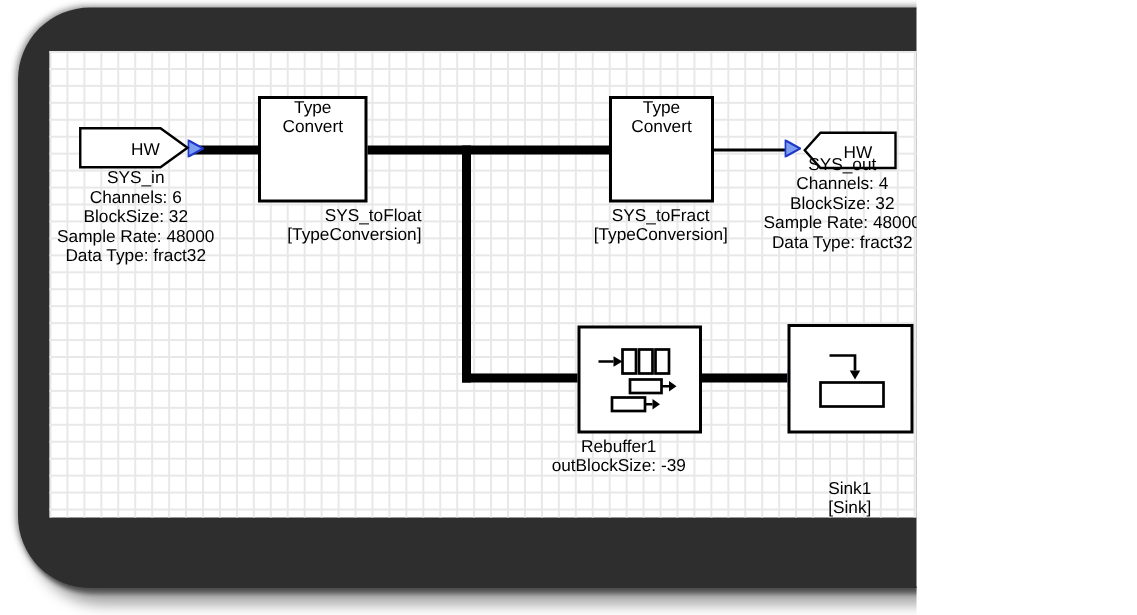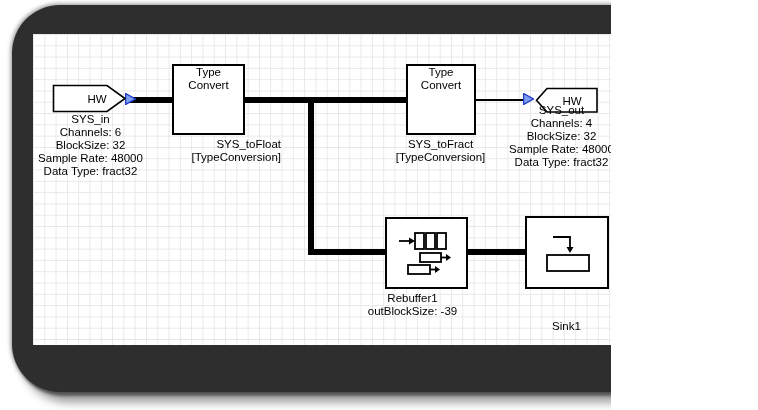--- a/index.html
+++ b/index.html
@@ -159,15 +159,16 @@
     <div>Data Type: fract32</div>
   </div>
 
   <div class="label" style="left:340px; top:292px; width:145px;">
     <div>Rebuffer1</div>
     <div>outBlockSize: -39</div>
   </div>
 
   <div class="label" style="left:494px; top:292px; width:145px;margin-top:28px;">
     <div>Sink1</div>
+    <div>[Sink]</div>
   </div>
 
 </div>
 
 </body></html>

